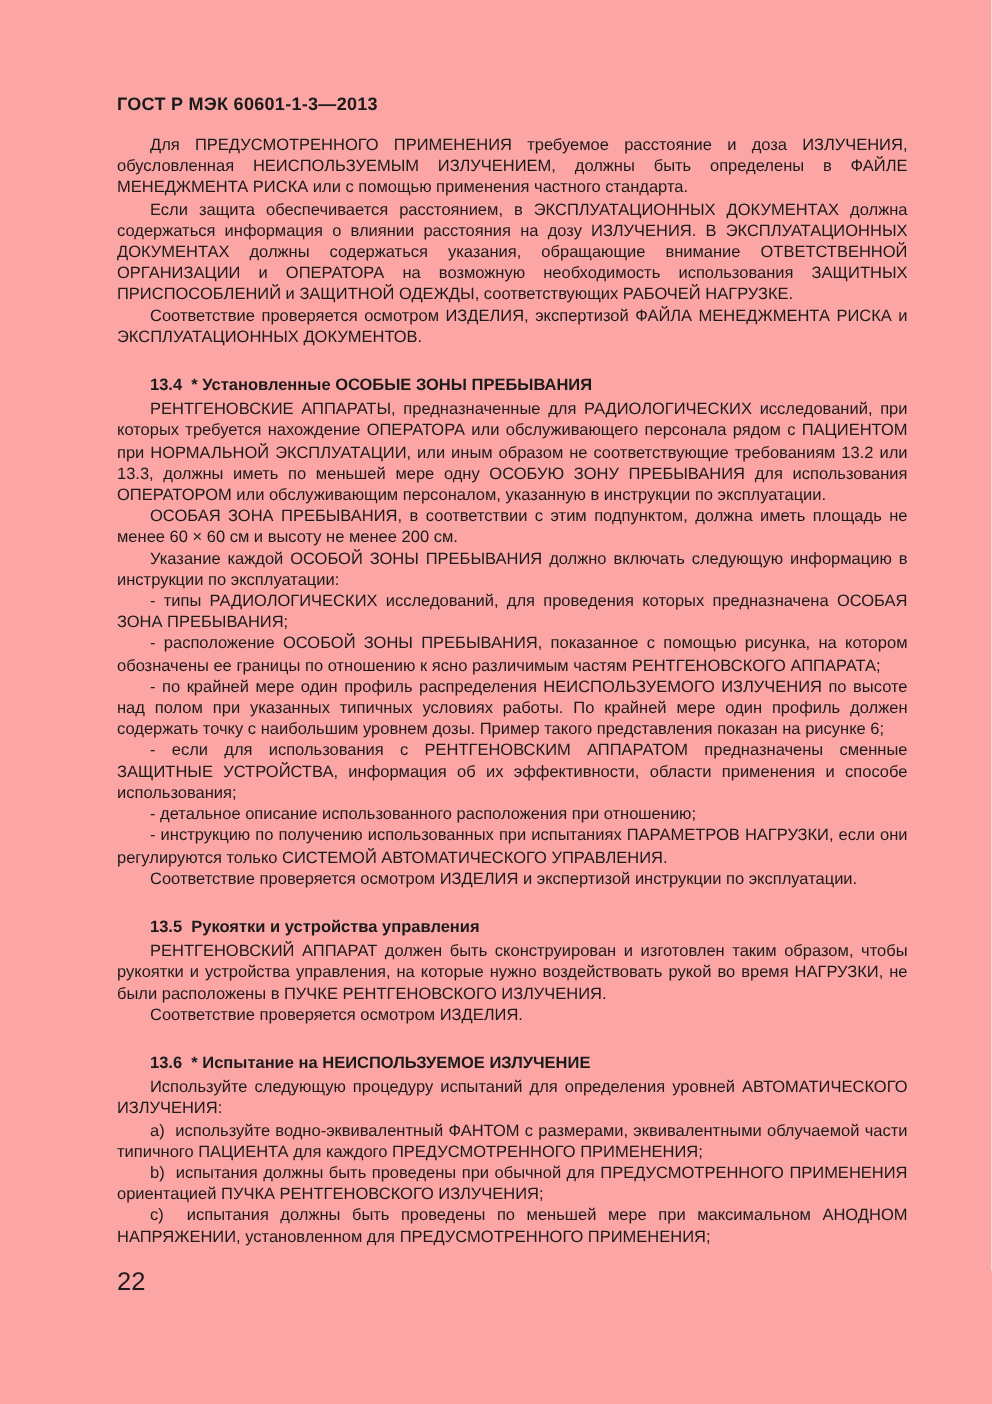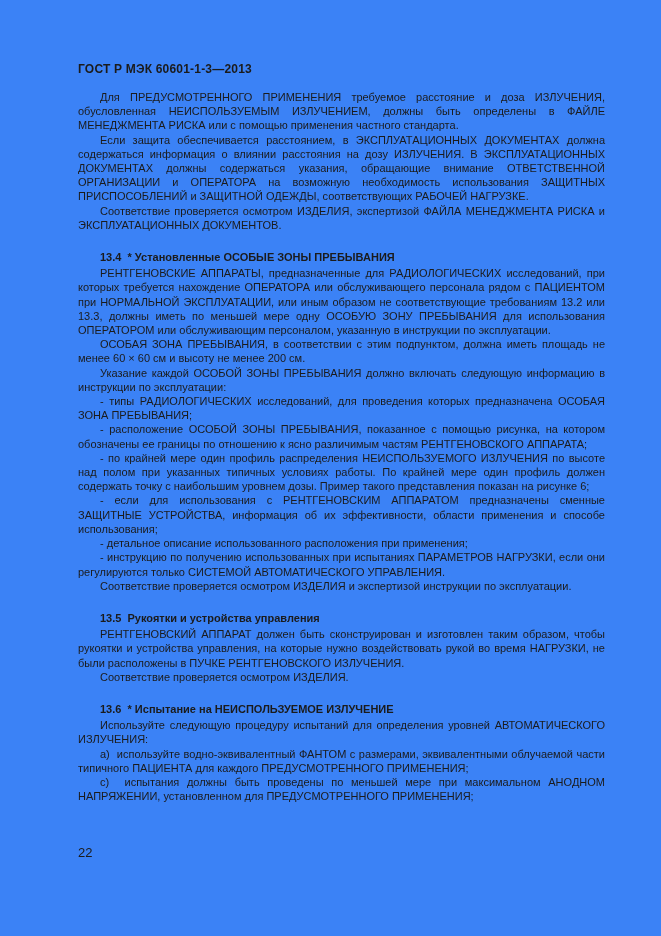--- a/index.html
+++ b/index.html
@@ -4,21 +4,21 @@
 <style>
   html, body {
     margin: 0;
     padding: 0;
     background: #ffffff;
   }
   .page {
     position: relative;
     width: 661px;
     height: 936px;
-    background: #3b82f6;
+    background: #fca5a5;
     font-family: "Liberation Sans", sans-serif;
     color: #1b1b1b;
     overflow: hidden;
   }
   .doc-header {
     position: absolute;
     top: 62px;
     left: 78px;
     font-size: 12px;
     font-weight: bold;
@@ -48,21 +48,21 @@
   .doc-body p.hd {
     font-weight: bold;
     font-style: normal;
     margin: 18px 0 2px 0;
     text-align: left;
   }
   .page-number {
     position: absolute;
     top: 845px;
     left: 78px;
-    font-size: 13px;
+    font-size: 17px;
   }
 </style>
 </head>
 <body>
 
 <div class="page">
 
   <div class="doc-header">ГОСТ Р МЭК 60601-1-3—2013</div>
 
   <div class="doc-body">
@@ -70,27 +70,28 @@
     <p>Если защита обеспечивается расстоянием, в ЭКСПЛУАТАЦИОННЫХ ДОКУМЕНТАХ должна содержаться информация о влиянии расстояния на дозу ИЗЛУЧЕНИЯ. В ЭКСПЛУАТАЦИОННЫХ ДОКУМЕНТАХ должны содержаться указания, обращающие внимание ОТВЕТСТВЕННОЙ ОРГАНИЗАЦИИ и ОПЕРАТОРА на возможную необходимость использования ЗАЩИТНЫХ ПРИСПОСОБЛЕНИЙ и ЗАЩИТНОЙ ОДЕЖДЫ, соответствующих РАБОЧЕЙ НАГРУЗКЕ.</p>
     <p class="it">Соответствие проверяется осмотром ИЗДЕЛИЯ, экспертизой ФАЙЛА МЕНЕДЖМЕНТА РИСКА и ЭКСПЛУАТАЦИОННЫХ ДОКУМЕНТОВ.</p>
     <p class="hd">13.4&nbsp; * Установленные ОСОБЫЕ ЗОНЫ ПРЕБЫВАНИЯ</p>
     <p>РЕНТГЕНОВСКИЕ АППАРАТЫ, предназначенные для РАДИОЛОГИЧЕСКИХ исследований, при которых требуется нахождение ОПЕРАТОРА или обслуживающего персонала рядом с ПАЦИЕНТОМ при НОРМАЛЬНОЙ ЭКСПЛУАТАЦИИ, или иным образом не соответствующие требованиям 13.2 или 13.3, должны иметь по меньшей мере одну ОСОБУЮ ЗОНУ ПРЕБЫВАНИЯ для использования ОПЕРАТОРОМ или обслуживающим персоналом, указанную в инструкции по эксплуатации.</p>
     <p>ОСОБАЯ ЗОНА ПРЕБЫВАНИЯ, в соответствии с этим подпунктом, должна иметь площадь не менее 60 × 60 см и высоту не менее 200 см.</p>
     <p>Указание каждой ОСОБОЙ ЗОНЫ ПРЕБЫВАНИЯ должно включать следующую информацию в инструкции по эксплуатации:</p>
     <p>- типы РАДИОЛОГИЧЕСКИХ исследований, для проведения которых предназначена ОСОБАЯ ЗОНА ПРЕБЫВАНИЯ;</p>
     <p>- расположение ОСОБОЙ ЗОНЫ ПРЕБЫВАНИЯ, показанное с помощью рисунка, на котором обозначены ее границы по отношению к ясно различимым частям РЕНТГЕНОВСКОГО АППАРАТА;</p>
     <p>- по крайней мере один профиль распределения НЕИСПОЛЬЗУЕМОГО ИЗЛУЧЕНИЯ по высоте над полом при указанных типичных условиях работы. По крайней мере один профиль должен содержать точку с наибольшим уровнем дозы. Пример такого представления показан на рисунке 6;</p>
     <p>- если для использования с РЕНТГЕНОВСКИМ АППАРАТОМ предназначены сменные ЗАЩИТНЫЕ УСТРОЙСТВА, информация об их эффективности, области применения и способе использования;</p>
-    <p>- детальное описание использованного расположения при применения;</p>
+    <p>- детальное описание использованного расположения при отношению;</p>
     <p>- инструкцию по получению использованных при испытаниях ПАРАМЕТРОВ НАГРУЗКИ, если они регулируются только СИСТЕМОЙ АВТОМАТИЧЕСКОГО УПРАВЛЕНИЯ.</p>
     <p class="it">Соответствие проверяется осмотром ИЗДЕЛИЯ и экспертизой инструкции по эксплуатации.</p>
     <p class="hd">13.5&nbsp; Рукоятки и устройства управления</p>
     <p>РЕНТГЕНОВСКИЙ АППАРАТ должен быть сконструирован и изготовлен таким образом, чтобы рукоятки и устройства управления, на которые нужно воздействовать рукой во время НАГРУЗКИ, не были расположены в ПУЧКЕ РЕНТГЕНОВСКОГО ИЗЛУЧЕНИЯ.</p>
     <p class="it">Соответствие проверяется осмотром ИЗДЕЛИЯ.</p>
     <p class="hd">13.6&nbsp; * Испытание на НЕИСПОЛЬЗУЕМОЕ ИЗЛУЧЕНИЕ</p>
     <p>Используйте следующую процедуру испытаний для определения уровней АВТОМАТИЧЕСКОГО ИЗЛУЧЕНИЯ:</p>
     <p>a)&nbsp; используйте водно-эквивалентный ФАНТОМ с размерами, эквивалентными облучаемой части типичного ПАЦИЕНТА для каждого ПРЕДУСМОТРЕННОГО ПРИМЕНЕНИЯ;</p>
+    <p>b)&nbsp; испытания должны быть проведены при обычной для ПРЕДУСМОТРЕННОГО ПРИМЕНЕНИЯ ориентацией ПУЧКА РЕНТГЕНОВСКОГО ИЗЛУЧЕНИЯ;</p>
     <p>c)&nbsp; испытания должны быть проведены по меньшей мере при максимальном АНОДНОМ НАПРЯЖЕНИИ, установленном для ПРЕДУСМОТРЕННОГО ПРИМЕНЕНИЯ;</p>
   </div>
 
   <div class="page-number">22</div>
 
 </div>
 
 </body></html>

